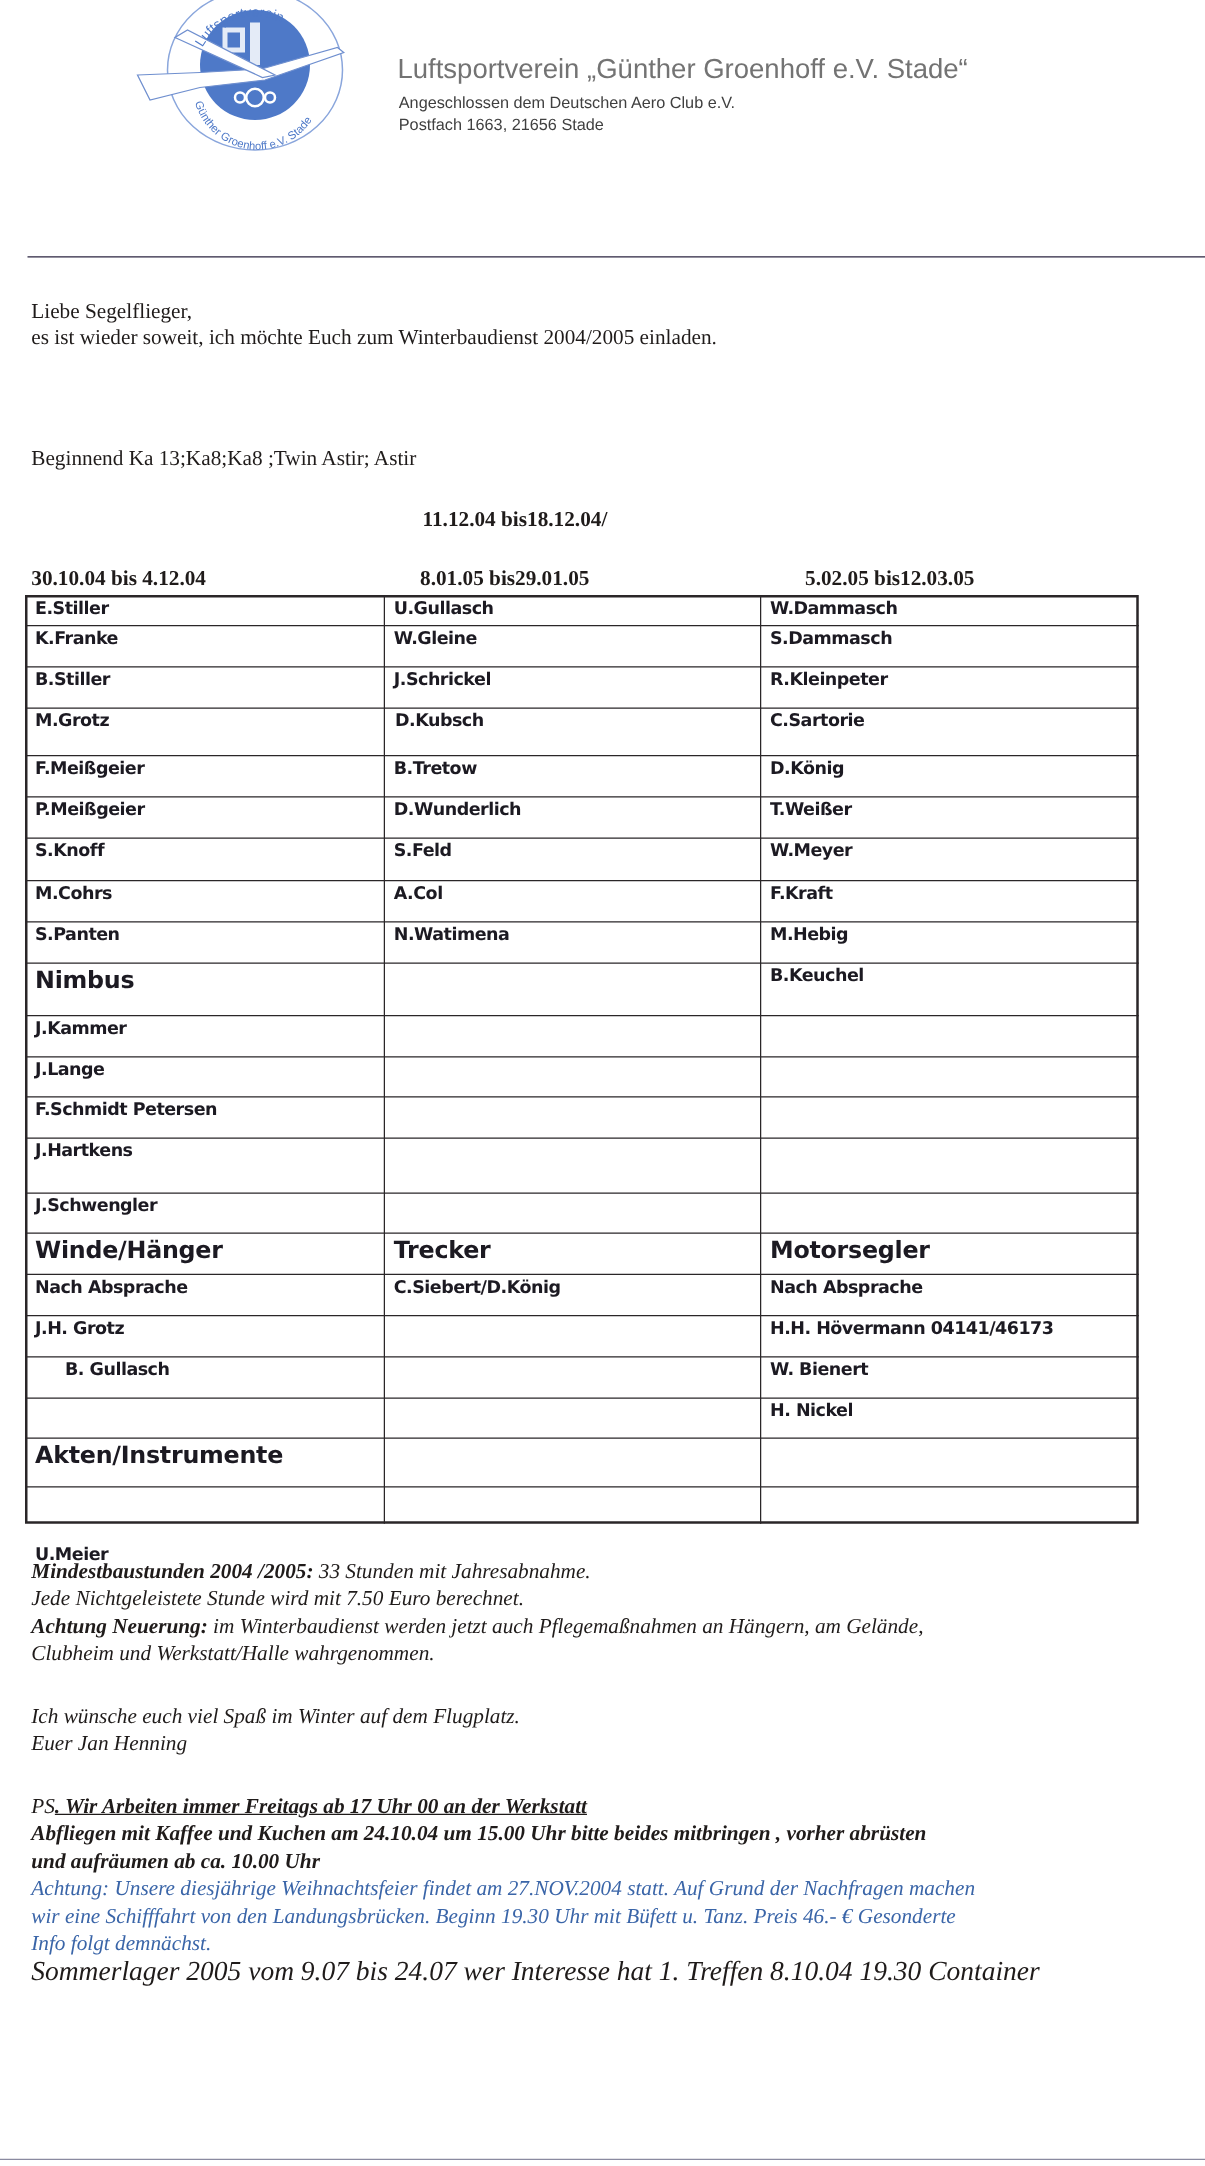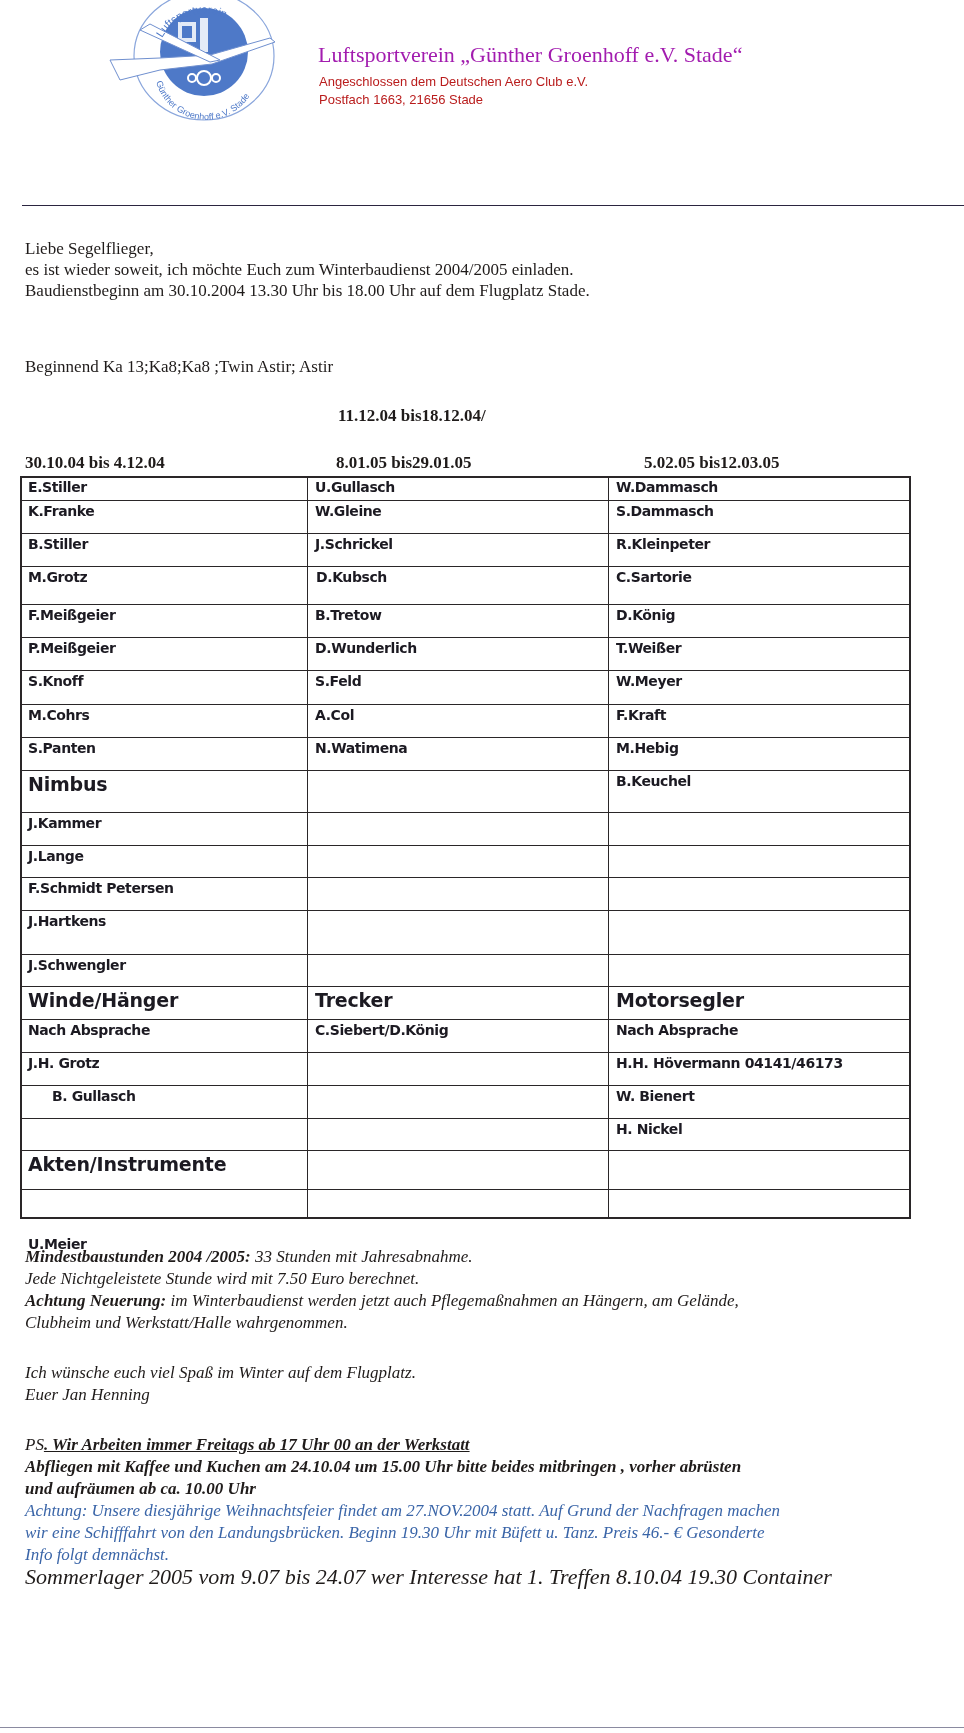--- a/index.html
+++ b/index.html
@@ -1,22 +1,22 @@
 <!DOCTYPE html>
 <html><head>
 <meta charset="utf-8">
 <style>
   html, body { margin: 0; padding: 0; background: #ffffff; }
   body { width: 964px; height: 1733px; position: relative; overflow: hidden; font-family: "Liberation Serif", serif; color: #1f1b1a; }
   .abs { position: absolute; }
 
   
   .logo { left: 100px; top: 0px; width: 210px; height: 128px; }
-  .org-title { left: 318px; top: 42px; font-family: Liberation Serif, serif; font-size: 22px; color: #a21caf; white-space: nowrap; }
-  .org-sub { left: 319px; top: 73px; font-family: "Liberation Sans", sans-serif; font-size: 13px; line-height: 18px; color: #b91c1c; white-space: nowrap; }
+  .org-title { left: 318px; top: 42px; font-family: Liberation Sans, sans-serif; font-size: 22px; color: #737373; white-space: nowrap; }
+  .org-sub { left: 319px; top: 73px; font-family: "Liberation Sans", sans-serif; font-size: 13px; line-height: 18px; color: #404040; white-space: nowrap; }
   .hr-top { left: 22px; top: 205px; width: 942px; height: 0; border-top: 1.5px solid #2b2540; }
   .hr-bottom { left: 0; top: 1727px; width: 964px; height: 0; border-top: 1px solid #8a8aa0; }
 
   
   .intro { left: 25px; top: 238px; font-size: 17px; line-height: 21px; white-space: nowrap; }
   .intro div { height: 21px; }
   .gliders { left: 25px; top: 357px; font-size: 17px; white-space: nowrap; }
 
   
   .date-h { font-size: 17px; font-weight: bold; white-space: nowrap; }
@@ -64,21 +64,20 @@
 <div class="abs org-title">Luftsportverein „Günther Groenhoff e.V. Stade“</div>
 <div class="abs org-sub">
   <div>Angeschlossen dem Deutschen Aero Club e.V.</div>
   <div>Postfach 1663, 21656 Stade</div>
 </div>
 <div class="abs hr-top"></div>
 
 <div class="abs intro">
   <div>Liebe Segelflieger,</div>
   <div>es ist wieder soweit, ich möchte Euch zum Winterbaudienst 2004/2005 einladen.</div>
-  <div>Baudienstbeginn am  30.10.2004  13.30 Uhr   bis 18.00 Uhr  auf dem Flugplatz Stade.</div>
 </div>
 <div class="abs gliders">Beginnend Ka 13;Ka8;Ka8 ;Twin Astir; Astir</div>
 
 <div class="abs date-h date-mid">11.12.04 bis18.12.04/</div>
 <div class="abs date-h date-c1">30.10.04 bis 4.12.04</div>
 <div class="abs date-h date-c2">8.01.05 bis29.01.05</div>
 <div class="abs date-h date-c3">5.02.05 bis12.03.05</div>
 
 <div class="abs grid" id="grid">
   <div class="border"></div>

